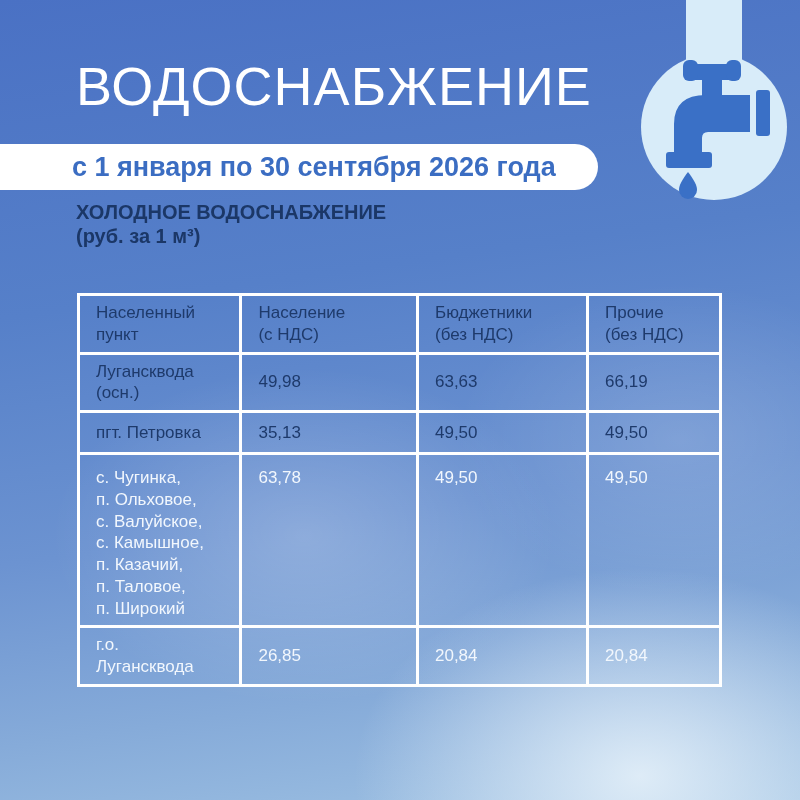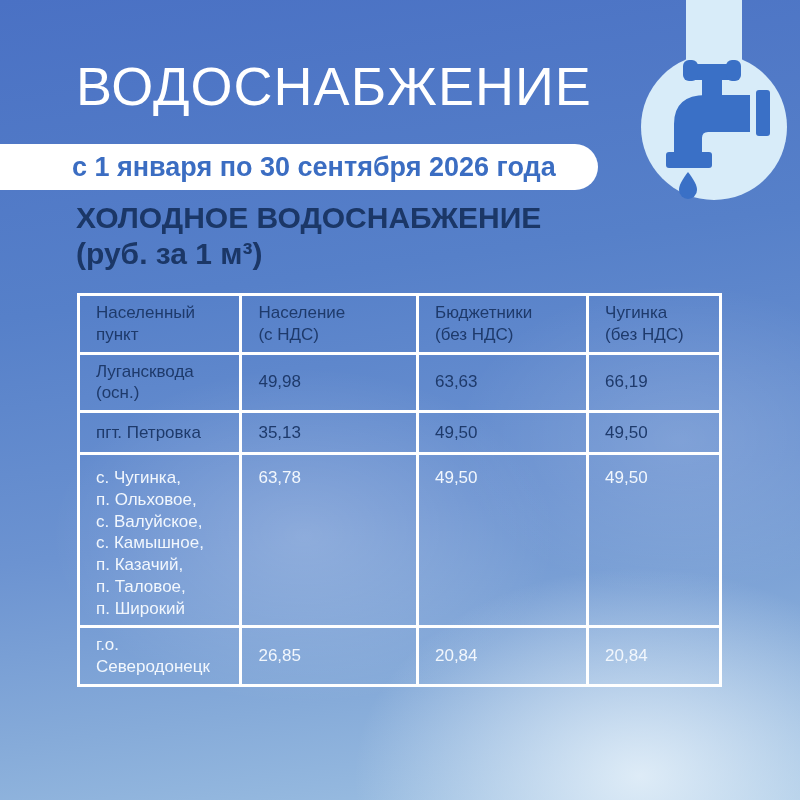--- a/index.html
+++ b/index.html
@@ -32,21 +32,21 @@
     background: #ffffff;
     border-radius: 0 27px 27px 0;
   }
   .period-label {
     font-size: 27px; font-weight: 700; color: #3b6dc2; white-space: nowrap;
   }
 
   .subtitle-block {
     position: absolute; left: 76px; top: 200px;
     color: #1b3767; font-weight: 800;
-    font-size: 30px; line-height: 1.2;
+    font-size: 20px; line-height: 1.2;
   }
 
   .icon-badge {
     position: absolute; left: 628px; top: 0;
     width: 170px; height: 210px;
   }
 
   .tariff-table {
     position: absolute; left: 77px; top: 293px;
     width: 645px;
@@ -115,21 +115,21 @@
       <col style="width:20.7%">
     </colgroup>
     <thead>
       <tr class="r-head row-dark">
         <th>Населенный
 пункт</th>
         <th>Население
 (с НДС)</th>
         <th>Бюджетники
 (без НДС)</th>
-        <th>Чугинка
+        <th>Прочие
 (без НДС)</th>
       </tr>
     </thead>
     <tbody>
       <tr class="r-0 row-dark">
         <td>Лугансквода
 (осн.)</td>
         <td>49,98</td>
         <td>63,63</td>
         <td>66,19</td>
@@ -147,21 +147,21 @@
 с. Камышное,
 п. Казачий,
 п. Таловое,
 п. Широкий</td>
         <td>63,78</td>
         <td>49,50</td>
         <td>49,50</td>
       </tr>
       <tr class="r-4 row-light">
         <td>г.о.
-Северодонецк</td>
+Лугансквода</td>
         <td>26,85</td>
         <td>20,84</td>
         <td>20,84</td>
       </tr>
     </tbody>
   </table>
 
 </div>
 
 </body></html>

